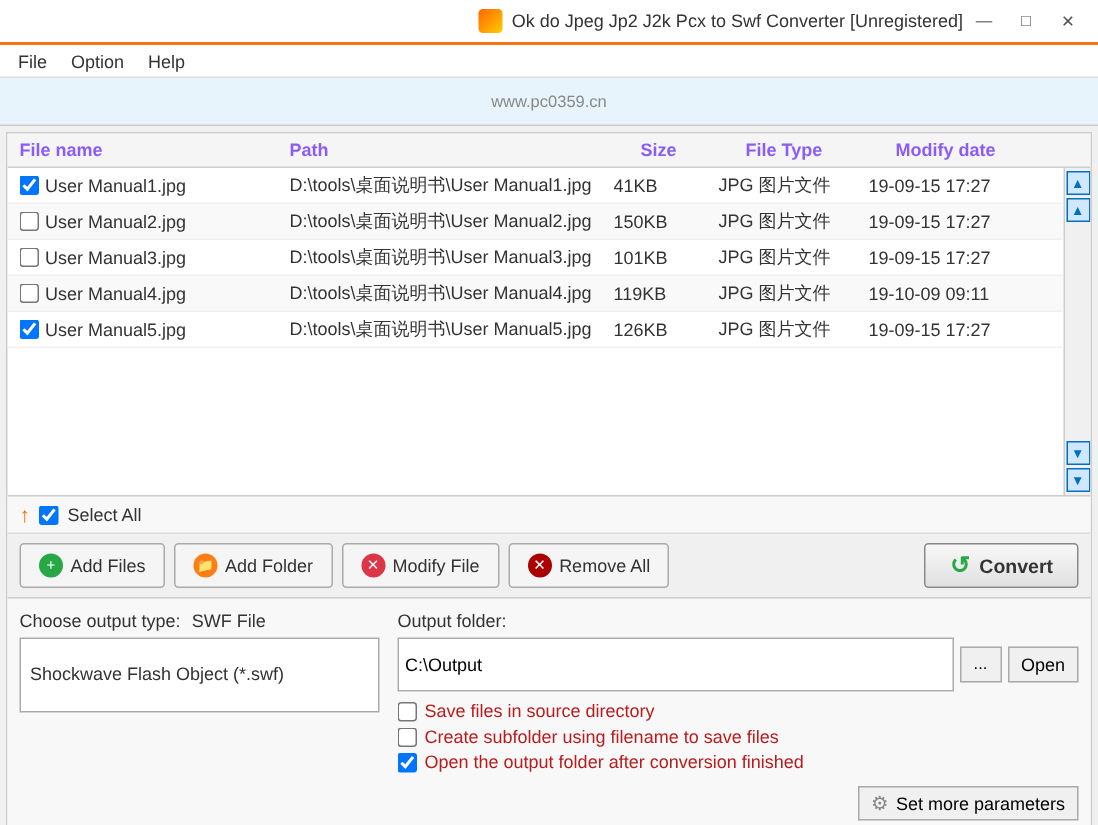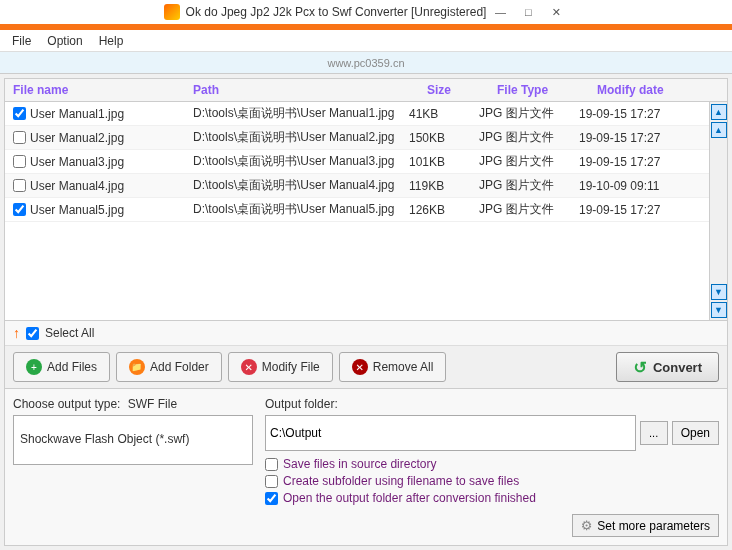--- a/index.html
+++ b/index.html
@@ -8,25 +8,25 @@
       font-size: 12px;
       background: #f0f0f0;
       width: 732px;
       height: 550px;
       overflow: hidden;
     }
 
     
     .title-bar {
       background: #fff;
-      border-bottom: 6px solid #f97316;
+      border-bottom: 2px solid #f97316;
       height: 30px;
       display: flex;
       align-items: center;
-      justify-content: center;
+      justify-content: flex-end;
       padding: 0 6px 0 8px;
       user-select: none;
     }
     .title-bar-left {
       display: flex;
       align-items: center;
       gap: 6px;
     }
     .app-icon {
       width: 16px;
@@ -68,21 +68,21 @@
       padding: 2px 8px;
       cursor: pointer;
       font-size: 12px;
       color: #333;
     }
 
     
     .watermark-banner {
       background: #e8f4fb;
       border-bottom: 1px solid #ccc;
-      height: 22px;
+      height: 32px;
       display: flex;
       align-items: center;
       justify-content: center;
       font-size: 11px;
       color: #888;
     }
 
     
     .main-content {
       background: #fff;
@@ -313,21 +313,21 @@
       gap: 5px;
       margin-bottom: 3px;
     }
     .checkbox-row input[type="checkbox"] {
       width: 13px;
       height: 13px;
       cursor: pointer;
     }
     .checkbox-label {
       font-size: 12px;
-      color: #701a75;
+      color: #b91c1c;
     }
     .set-params-btn {
       display: flex;
       align-items: center;
       gap: 5px;
       margin-top: 6px;
       padding: 3px 8px;
       border: 1px solid #aaa;
       background: #f0f0f0;
       cursor: pointer;

